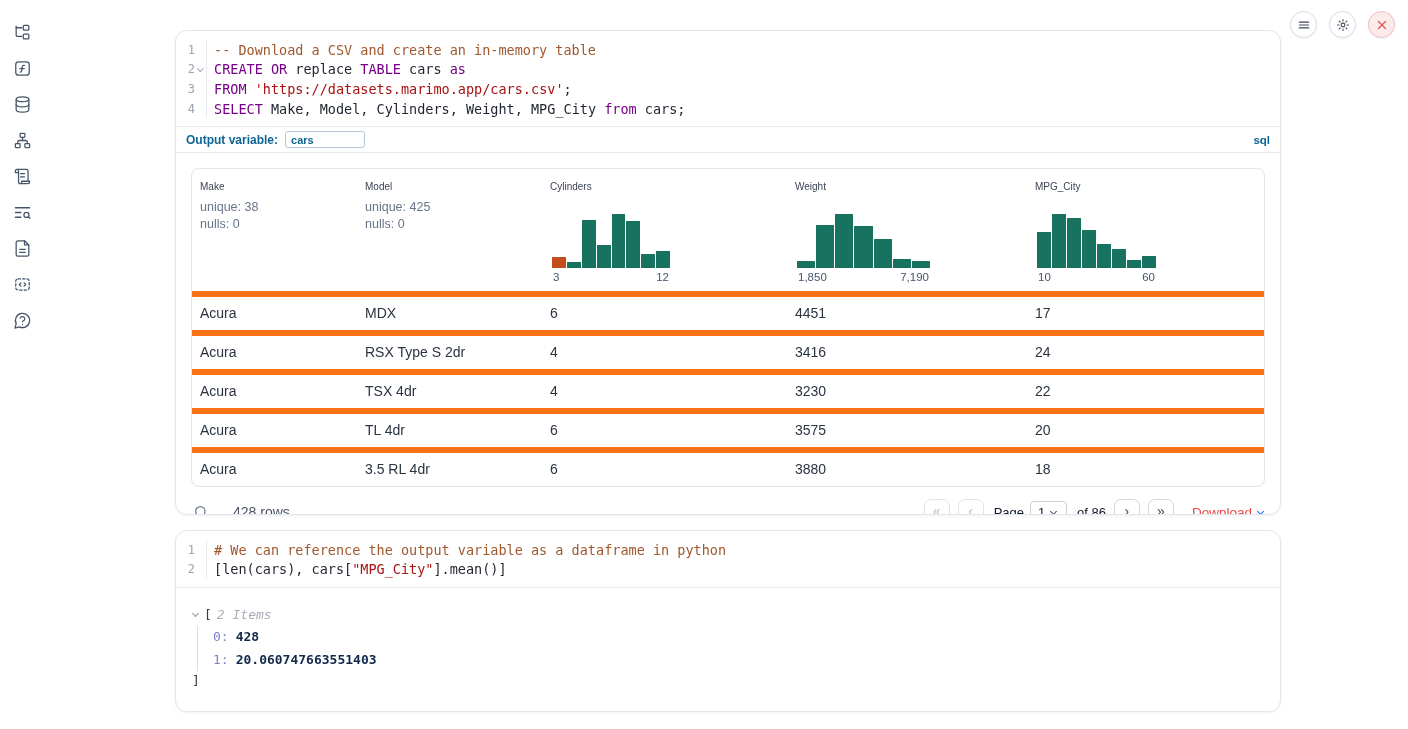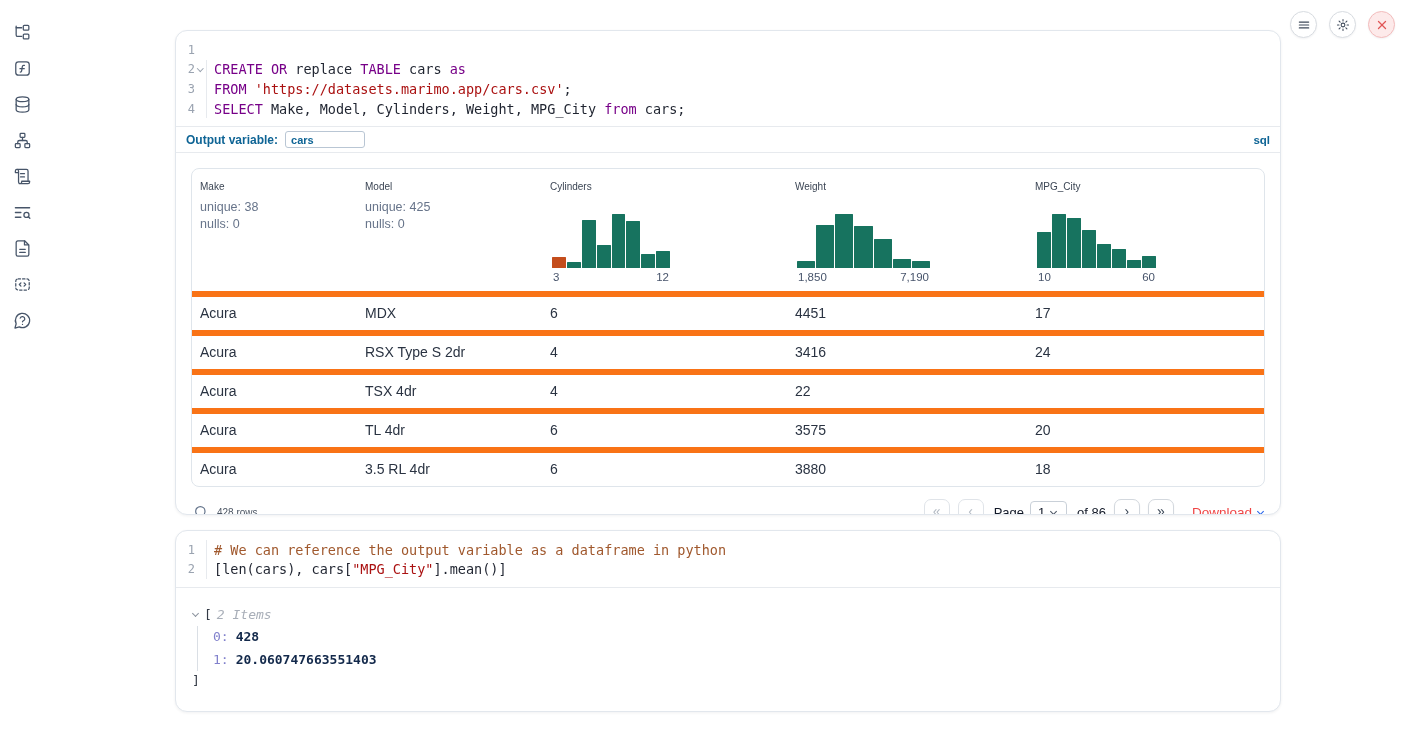--- a/index.html
+++ b/index.html
@@ -62,21 +62,21 @@
   .hist-bars { display:flex; align-items:flex-end; gap:1px; height:54px; }
   .hist-bars .bar { flex:1; border-radius:0.5px; }
   .hist-labels { display:flex; justify-content:space-between; font-size:11.5px; color:#47546b; padding:3px 1px 0 1px; }
   .trow { border-top:6px solid #f97316; }
   .tcell { padding:8px; font-size:14px; color:#2a3342; line-height:17px; }
 
   
   .tfooter { margin-top:8px; height:34px; display:flex; align-items:center; padding:0 2px; }
   .searchico { color:#64748b; display:flex; cursor:pointer; }
   .searchico svg { width:16px; height:16px; }
-  .rowcount { margin-left:8px; font-size:10px; color:#4b5563; }
+  .rowcount { margin-left:24px; font-size:14px; color:#4b5563; }
   .pgbtn { width:26px; height:26px; border:1px solid #d3d8de; border-radius:7px; background:#fff;
     color:#3a4656; font:14px "Liberation Sans", sans-serif; cursor:pointer; margin-left:8px;
     box-shadow:0 1px 1.5px rgba(16,24,40,.08); display:flex; align-items:center; justify-content:center; padding-bottom:2px; }
   .pgbtn.dis { color:#b3bac3; border-color:#e0e4e9; box-shadow:none; }
   .pglabel { font-size:13px; color:#111827; margin-left:10px; }
   .pgselect { margin-left:6px; width:37px; height:23px; border:1px solid #c9d0d8; border-radius:4px;
     display:flex; align-items:center; padding:0 5px 0 7px; font-size:13px; color:#111827; cursor:pointer; gap:6px; }
   .pgselect .chev { color:#4b5563; margin-top:-2px; }
   .download { margin-left:18px; font-size:13.5px; color:#ef4444; cursor:pointer; display:flex; align-items:center; gap:6px; }
   .download .chev { color:#2563eb; margin-top:-2px; }
@@ -200,20 +200,21 @@
     </button>
   </div>
 
   <section class="cell" style="top:30px; height:485px;">
     <div class="code" id="sql-code">
         <div class="code-line">
           <span class="ln-wrap">
             <span class="ln">1</span>
             <span class="fold"></span>
           </span>
+          <span class="codetext"><span class="tok-comment">-- Download a CSV and create an in-memory table</span></span>
         </div>
         <div class="code-line">
           <span class="ln-wrap">
             <span class="ln">2</span>
             <span class="fold">
               <span class="chev chev-fold"></span>
             </span>
           </span>
           <span class="codetext"><span class="tok-keyword">CREATE OR</span><span class="tok-plain"> replace </span><span class="tok-keyword">TABLE</span><span class="tok-plain"> cars </span><span class="tok-keyword">as</span></span>
         </div>
@@ -321,20 +322,21 @@
               <div class="tcell">Acura</div>
               <div class="tcell">RSX Type S 2dr</div>
               <div class="tcell">4</div>
               <div class="tcell">3416</div>
               <div class="tcell">24</div>
             </div>
             <div class="trow">
               <div class="tcell">Acura</div>
               <div class="tcell">TSX 4dr</div>
               <div class="tcell">4</div>
+              <div class="tcell">3230</div>
               <div class="tcell">22</div>
             </div>
             <div class="trow">
               <div class="tcell">Acura</div>
               <div class="tcell">TL 4dr</div>
               <div class="tcell">6</div>
               <div class="tcell">3575</div>
               <div class="tcell">20</div>
             </div>
             <div class="trow">

